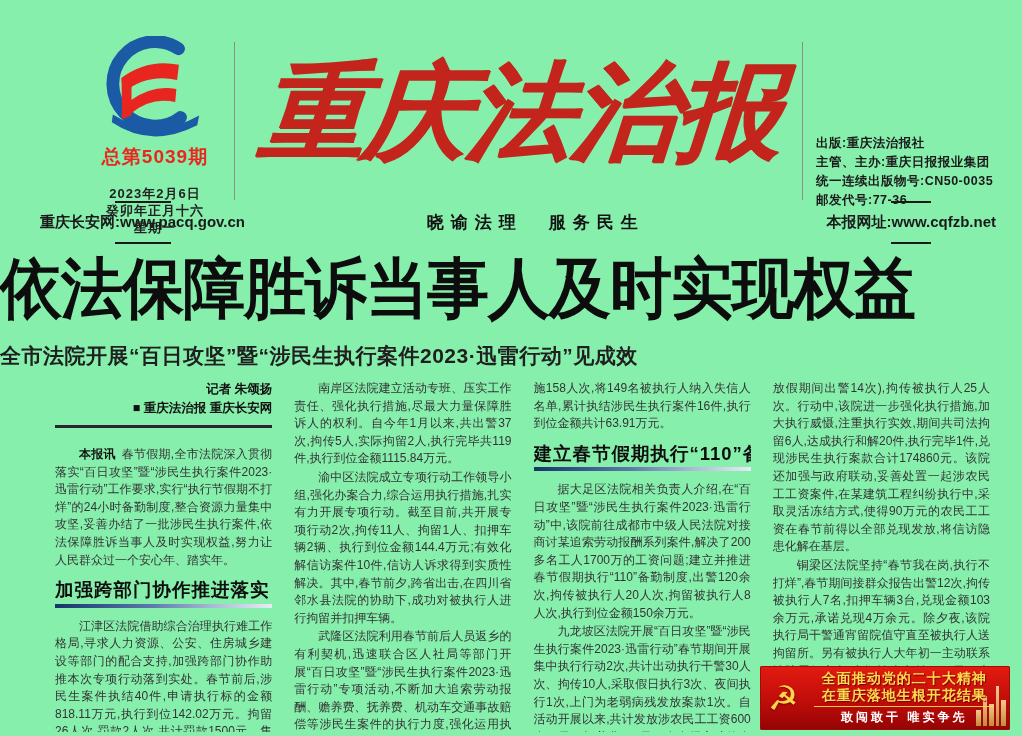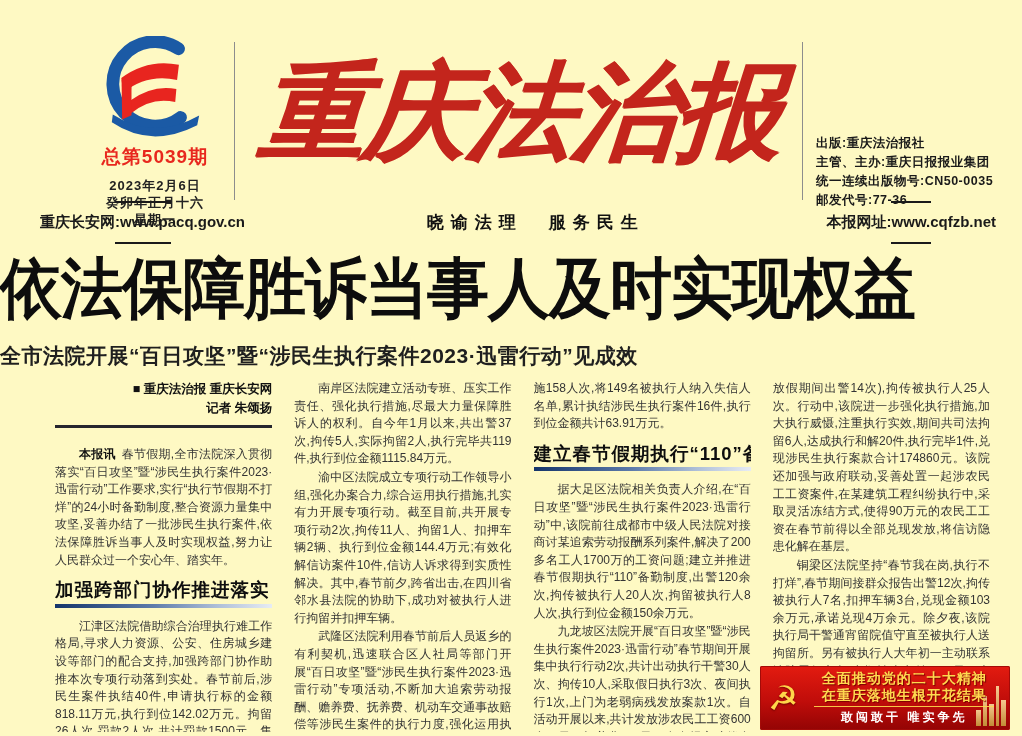--- a/index.html
+++ b/index.html
@@ -1,26 +1,26 @@
 <!DOCTYPE html>
 <html><head>
 <meta charset="utf-8">
 <style>
   * { margin:0; padding:0; box-sizing:border-box; }
   html,body { background:#ffffff; }
   .page {
     position:relative; width:1022px; height:736px; margin:0 auto;
-    background:#fef9c3; overflow:hidden;
+    background:#86efac; overflow:hidden;
     font-family:"Liberation Sans", sans-serif; color:#222;
   }
   
   .logo-block { position:absolute; left:80px; top:36px; width:150px; text-align:center; }
   .logo-svg { display:block; margin:0 auto 2px; }
   .issue-no { color:#e8281e; font-size:19px; font-weight:900; letter-spacing:1px; }
-  .date-lines { margin-top:7px; font-size:13px; font-weight:bold; color:#222; line-height:17px; letter-spacing:1px; }
+  .date-lines { margin-top:15px; font-size:13px; font-weight:bold; color:#222; line-height:17px; letter-spacing:1px; }
   .v-sep { position:absolute; width:1px; background:#8d8d8d; }
   .v-sep.s1 { left:234px; top:42px; height:158px; }
   .v-sep.s2 { left:802px; top:42px; height:158px; }
   .paper-title {
     position:absolute; left:244px; top:22px; width:552px; height:180px;
     display:flex; align-items:center; justify-content:center;
     font-family:"DejaVu Serif", serif; font-style:italic; font-weight:bold;
     font-size:106px; color:#c3251c; white-space:nowrap; letter-spacing:-2px;
     transform:skewX(-4deg); text-shadow:1px 1px 0 #c3251c;
   }
@@ -122,22 +122,22 @@
   </div>
 
   <div class="headline-wrap">
     <div class="headline-main">依法保障胜诉当事人及时实现权益</div>
     <div class="headline-sub">全市法院开展“百日攻坚”暨“涉民生执行案件2023·迅雷行动”见成效</div>
   </div>
 
   <div class="cols">
 
     <div class="col">
+      <div class="byline">记者  朱颂扬</div>
       <div class="byline">■ 重庆法治报 重庆长安网</div>
-      <div class="byline">记者  朱颂扬</div>
       <div class="byline-rule"></div>
       <p><span class="lead-label">本报讯</span><span>春节假期,全市法院深入贯彻落实“百日攻坚”暨“涉民生执行案件2023·迅雷行动”工作要求,实行“执行节假期不打烊”的24小时备勤制度,整合资源力量集中攻坚,妥善办结了一批涉民生执行案件,依法保障胜诉当事人及时实现权益,努力让人民群众过一个安心年、踏实年。</span></p>
       <div class="section-head">加强跨部门协作推进落实</div>
       <div class="section-rule"></div>
       <p>江津区法院借助综合治理执行难工作格局,寻求人力资源、公安、住房城乡建设等部门的配合支持,加强跨部门协作助推本次专项行动落到实处。春节前后,涉民生案件执结40件,申请执行标的金额818.11万元,执行到位142.02万元。拘留26人次,罚款2人次,共计罚款1500元。集中发放养老诈骗案款118万元。</p>
 
     </div>
 
     <div class="col">
       <p>南岸区法院建立活动专班、压实工作责任、强化执行措施,尽最大力量保障胜诉人的权利。自今年1月以来,共出警37次,拘传5人,实际拘留2人,执行完毕共119件,执行到位金额1115.84万元。</p>

